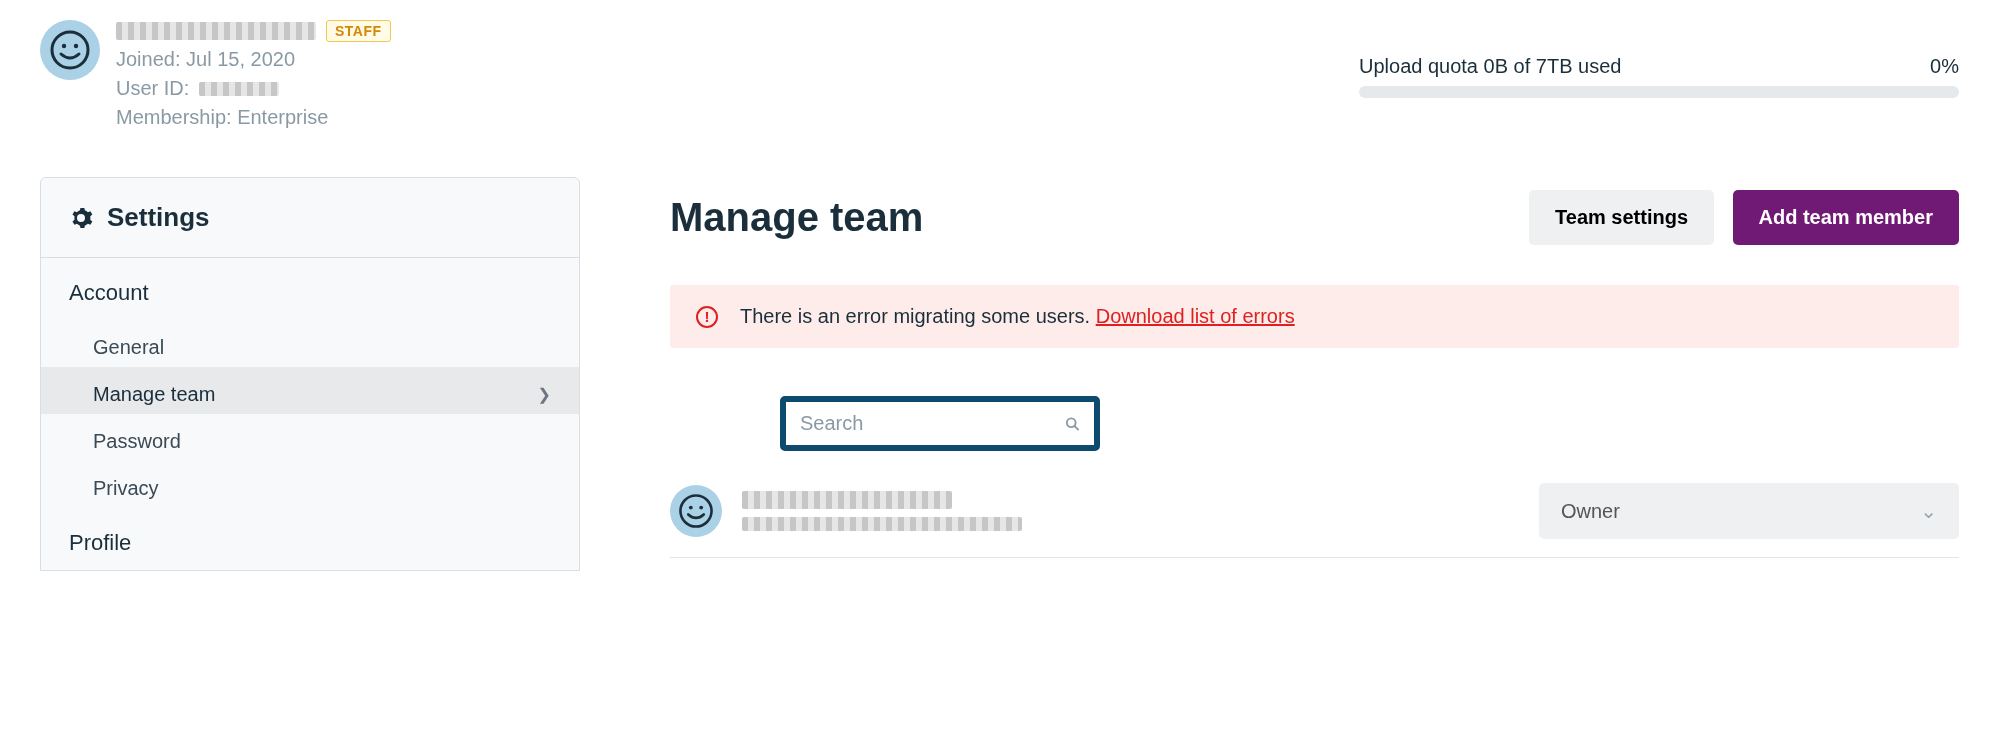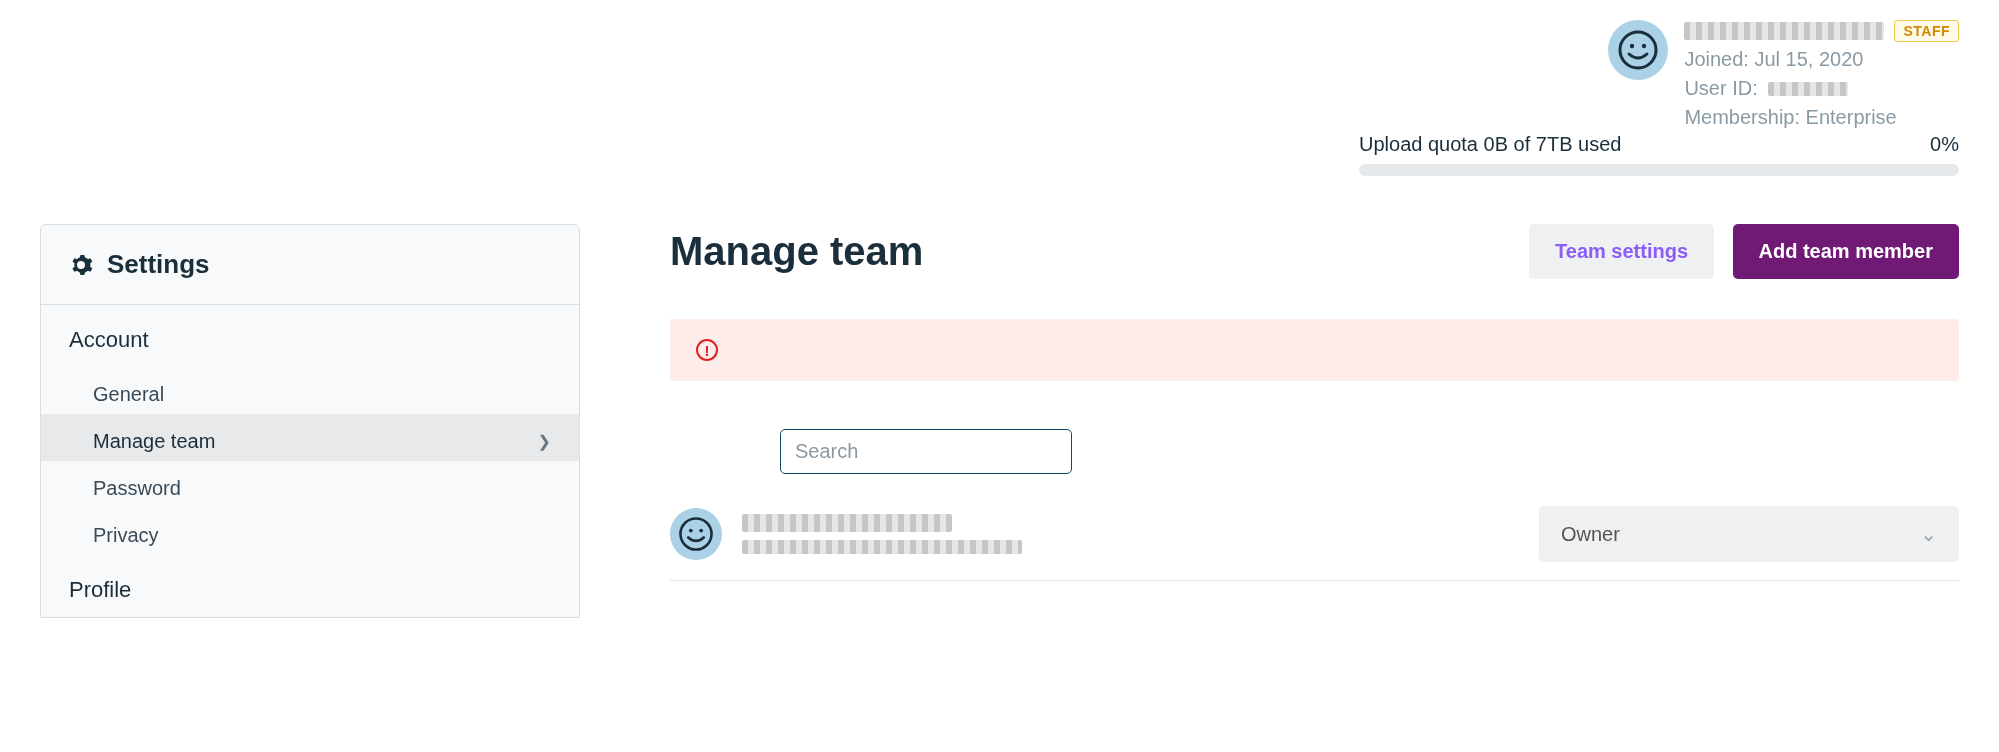--- a/index.html
+++ b/index.html
@@ -5,21 +5,21 @@
   * { box-sizing: border-box; margin: 0; padding: 0; }
   body {
     font-family: -apple-system, BlinkMacSystemFont, "Segoe UI", Helvetica, Arial, sans-serif;
     background: #fff;
     color: #1a2e3b;
     width: 1999px;
   }
   .container { padding: 20px 40px; }
 
   
-  .top-row { display: flex; justify-content: space-between; align-items: flex-end; flex-direction: column; }
+  .top-row { display: flex; justify-content: space-between; align-items: center; }
   .user-block { display: flex; gap: 16px; }
   .avatar {
     width: 60px; height: 60px; border-radius: 50%;
     background: #aad1e6;
     display: flex; align-items: center; justify-content: center;
     flex-shrink: 0;
   }
   .avatar svg { width: 44px; height: 44px; }
   .user-meta { display: flex; flex-direction: column; gap: 6px; }
   .user-name-row { display: flex; align-items: center; gap: 10px; }
@@ -41,21 +41,21 @@
     letter-spacing: 0.5px;
   }
   .meta-line { color: #8a9aa5; font-size: 20px; }
   .meta-inline { display: flex; align-items: center; gap: 10px; }
 
   .quota-block { width: 600px; margin-top: 4px; }
   .quota-row { display: flex; justify-content: space-between; color: #1a2e3b; font-size: 20px; margin-bottom: 8px; }
   .quota-bar { height: 12px; border-radius: 6px; background: #e6e9eb; }
 
   
-  .layout-row { display: flex; gap: 90px; margin-top: 48px; align-items: flex-start; }
+  .layout-row { display: flex; gap: 90px; margin-top: 48px; align-items: center; }
 
   
   .sidebar {
     width: 540px;
     border: 1px solid #d9dee2;
     border-radius: 6px 6px 0 0;
     background: #f8f9fa;
     overflow: hidden;
   }
   .sidebar-header {
@@ -79,42 +79,42 @@
   .chev { color:#6b7680; font-size:16px; }
 
   
   .main { flex: 1; }
   .main-header { display: flex; justify-content: space-between; align-items: center; }
   .page-title { font-size: 40px; font-weight: 800; color: #1a2e3b; }
   .btn {
     font-size: 20px; font-weight: 700;
     padding: 16px 26px; border-radius: 5px; border: none; cursor: pointer;
   }
-  .btn-secondary { background: #eef0f1; color: #8b5cf6; }
+  .btn-secondary { background: #eef0f1; color: #000000; }
   .btn-primary { background: #701a75; color: #fff; margin-left: 14px; }
 
   .alert {
     margin-top: 40px;
     background: #fdecea;
     padding: 20px 26px;
     border-radius: 3px;
     display: flex; align-items: center; gap: 22px;
     font-size: 20px; color: #1a2e3b;
   }
   .alert-icon {
     width: 22px; height: 22px; border: 2px solid #e02020; border-radius: 50%;
     color: #e02020; display:flex; align-items:center; justify-content:center;
     font-weight:700; font-size:15px; flex-shrink:0;
   }
   .alert a { color: #e02020; text-decoration: underline; font-weight:400; }
 
   .search-wrap { margin-top: 26px; margin-left: 110px; }
   .search-box {
-    width: 292px; display:flex; align-items:center;
-    border:1px solid #0c4a6e; border-radius:5px; padding: 10px 14px;
+    width: 320px; display:flex; align-items:center;
+    border:6px solid #0c4a6e; border-radius:5px; padding: 10px 14px;
     background:#fff;
     margin-top:48px;
   }
   .search-box input {
     flex:1; border:none; outline:none; font-size:20px; color:#333;
   }
   .search-box input::placeholder { color:#8a9aa5; }
   .search-icon { color:#8a9aa5; width:20px; height:20px; }
 
   .member-row {
@@ -206,20 +206,24 @@
       <div class="main-header">
         <h1 class="page-title">Manage team</h1>
         <div>
           <button class="btn btn-secondary">Team settings</button>
           <button class="btn btn-primary">Add team member</button>
         </div>
       </div>
 
       <div class="alert">
         <span class="alert-icon">!</span>
+        <span>
+          <span>There is an error migrating some users. </span>
+          <a href="#">Download list of errors</a>
+        </span>
       </div>
 
       <div class="search-wrap">
         <div class="search-box">
           <input type="text" placeholder="Search" style="">
           <svg class="search-icon" viewBox="0 0 24 24">
             <circle cx="10" cy="10" r="7" fill="none" stroke="currentColor" stroke-width="3"></circle>
             <line x1="15" y1="15" x2="21" y2="21" stroke="currentColor" stroke-width="3" stroke-linecap="round"></line>
           </svg>
         </div>

